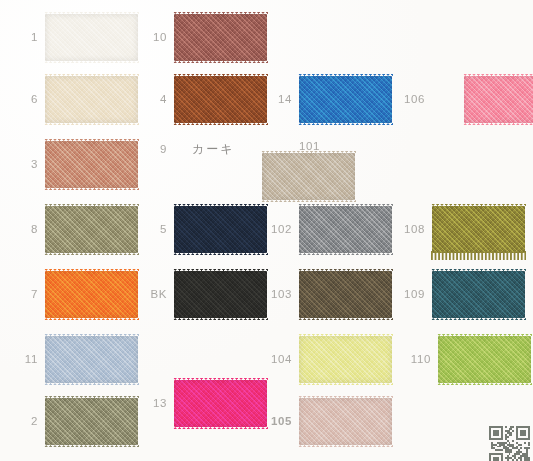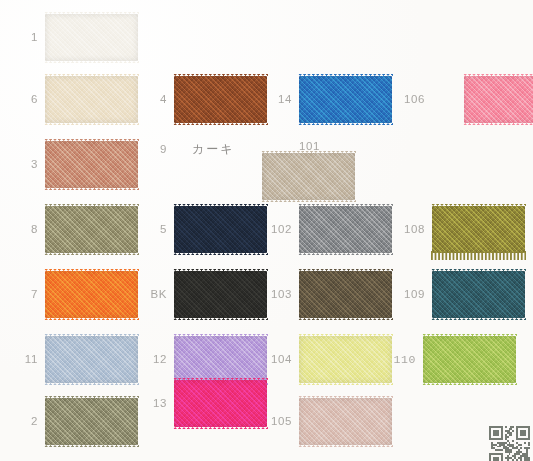--- a/index.html
+++ b/index.html
@@ -139,20 +139,26 @@
         <div class="swatch" style="background: rgb(175, 191, 210); color: rgb(175, 191, 210);">
           <div class="soft"></div>
         </div>
       </div>
       <div class="cell" style="left: 8px; top: 398px;">
         <div class="label">2</div>
         <div class="swatch" style="background: rgb(140, 138, 109); color: rgb(140, 138, 109);">
           <div class="soft"></div>
         </div>
       </div>
+      <div class="cell" style="left: 137px; top: 14px;">
+        <div class="label">10</div>
+        <div class="swatch" style="background: rgb(154, 92, 84); color: rgb(154, 92, 84);">
+          <div class="soft"></div>
+        </div>
+      </div>
       <div class="cell" style="left: 137px; top: 76px;">
         <div class="label">4</div>
         <div class="swatch" style="background: rgb(142, 74, 40); color: rgb(142, 74, 40);">
           <div class="soft"></div>
         </div>
       </div>
       <div class="cell" style="left: 137px; top: 141px;">
         <div class="label">9</div>
         <div class="text-only">カーキ</div>
       </div>
@@ -161,26 +167,20 @@
         <div class="swatch" style="background: rgb(31, 42, 60); color: rgb(31, 42, 60);">
           <div class="soft"></div>
         </div>
       </div>
       <div class="cell" style="left: 137px; top: 271px;">
         <div class="label">BK</div>
         <div class="swatch" style="background: rgb(43, 43, 40); color: rgb(43, 43, 40);">
           <div class="soft"></div>
         </div>
       </div>
-      <div class="cell" style="left: 137px; top: 336px;">
-        <div class="label">12</div>
-        <div class="swatch" style="background: rgb(182, 154, 217); color: rgb(182, 154, 217);">
-          <div class="soft"></div>
-        </div>
-      </div>
       <div class="cell" style="left: 137px; top: 380px;">
         <div class="label">13</div>
         <div class="swatch" style="background: rgb(239, 47, 122); color: rgb(239, 47, 122);">
           <div class="soft"></div>
         </div>
       </div>
       <div class="cell" style="left: 262px; top: 76px;">
         <div class="label">14</div>
         <div class="swatch" style="background: rgb(42, 114, 189); color: rgb(42, 114, 189);">
           <div class="soft"></div>
@@ -203,21 +203,21 @@
         <div class="swatch" style="background: rgb(95, 84, 64); color: rgb(95, 84, 64);">
           <div class="soft"></div>
         </div>
       </div>
       <div class="cell" style="left: 262px; top: 336px;">
         <div class="label">104</div>
         <div class="swatch" style="background: rgb(230, 230, 148); color: rgb(230, 230, 148);">
           <div class="soft"></div>
         </div>
       </div>
-      <div class="cell" style="left: 262px; top: 398px;">
+      <div class="cell" style="left: 262px; top: 398px; font-weight: bold;">
         <div class="label">105</div>
         <div class="swatch" style="background: rgb(217, 189, 179); color: rgb(217, 189, 179);">
           <div class="soft"></div>
         </div>
       </div>
       <div class="cell" style="left: 395px; top: 76px; gap: 32px;">
         <div class="label">106</div>
         <div class="swatch" style="background: rgb(245, 138, 160); color: rgb(245, 138, 160);">
           <div class="soft"></div>
         </div>
@@ -227,21 +227,21 @@
         <div class="swatch frayed" style="background: rgb(142, 133, 55); color: rgb(142, 133, 55);">
           <div class="soft"></div>
         </div>
       </div>
       <div class="cell" style="left: 395px; top: 271px;">
         <div class="label">109</div>
         <div class="swatch" style="background: rgb(47, 88, 98); color: rgb(47, 88, 98);">
           <div class="soft"></div>
         </div>
       </div>
-      <div class="cell" style="left: 386px; top: 336px; font-family: Liberation Mono, monospace;">
+      <div class="cell" style="left: 401px; top: 336px;">
         <div class="label">110</div>
         <div class="swatch" style="background: rgb(162, 194, 84); color: rgb(162, 194, 84);">
           <div class="soft"></div>
         </div>
       </div>
     </div>
 
   <svg class="qr" viewBox="0 0 21 21" shape-rendering="crispEdges" aria-hidden="true">
     <g id="qr-g" fill="#5a6158">
         <path d="M0 0h1v1h-1zM1 0h1v1h-1zM2 0h1v1h-1zM3 0h1v1h-1zM4 0h1v1h-1zM5 0h1v1h-1zM6 0h1v1h-1zM8 0h1v1h-1zM11 0h1v1h-1zM12 0h1v1h-1zM14 0h1v1h-1zM15 0h1v1h-1zM16 0h1v1h-1zM17 0h1v1h-1zM18 0h1v1h-1zM19 0h1v1h-1zM20 0h1v1h-1zM0 1h1v1h-1zM6 1h1v1h-1zM10 1h1v1h-1zM11 1h1v1h-1zM14 1h1v1h-1zM20 1h1v1h-1zM0 2h1v1h-1zM2 2h1v1h-1zM3 2h1v1h-1zM4 2h1v1h-1zM6 2h1v1h-1zM8 2h1v1h-1zM9 2h1v1h-1zM10 2h1v1h-1zM12 2h1v1h-1zM14 2h1v1h-1zM16 2h1v1h-1zM17 2h1v1h-1zM18 2h1v1h-1zM20 2h1v1h-1zM0 3h1v1h-1zM2 3h1v1h-1zM3 3h1v1h-1zM4 3h1v1h-1zM6 3h1v1h-1zM9 3h1v1h-1zM10 3h1v1h-1zM11 3h1v1h-1zM14 3h1v1h-1zM16 3h1v1h-1zM17 3h1v1h-1zM18 3h1v1h-1zM20 3h1v1h-1zM0 4h1v1h-1zM2 4h1v1h-1zM3 4h1v1h-1zM4 4h1v1h-1zM6 4h1v1h-1zM8 4h1v1h-1zM10 4h1v1h-1zM11 4h1v1h-1zM14 4h1v1h-1zM16 4h1v1h-1zM17 4h1v1h-1zM18 4h1v1h-1zM20 4h1v1h-1zM0 5h1v1h-1zM6 5h1v1h-1zM8 5h1v1h-1zM9 5h1v1h-1zM14 5h1v1h-1zM20 5h1v1h-1zM0 6h1v1h-1zM1 6h1v1h-1zM2 6h1v1h-1zM3 6h1v1h-1zM4 6h1v1h-1zM5 6h1v1h-1zM6 6h1v1h-1zM8 6h1v1h-1zM14 6h1v1h-1zM15 6h1v1h-1zM16 6h1v1h-1zM17 6h1v1h-1zM18 6h1v1h-1zM19 6h1v1h-1zM20 6h1v1h-1zM9 7h1v1h-1zM12 7h1v1h-1zM1 8h1v1h-1zM4 8h1v1h-1zM5 8h1v1h-1zM6 8h1v1h-1zM7 8h1v1h-1zM8 8h1v1h-1zM10 8h1v1h-1zM14 8h1v1h-1zM18 8h1v1h-1zM20 8h1v1h-1zM1 9h1v1h-1zM2 9h1v1h-1zM3 9h1v1h-1zM5 9h1v1h-1zM6 9h1v1h-1zM7 9h1v1h-1zM9 9h1v1h-1zM10 9h1v1h-1zM11 9h1v1h-1zM12 9h1v1h-1zM15 9h1v1h-1zM16 9h1v1h-1zM20 9h1v1h-1zM1 10h1v1h-1zM4 10h1v1h-1zM5 10h1v1h-1zM7 10h1v1h-1zM8 10h1v1h-1zM10 10h1v1h-1zM11 10h1v1h-1zM12 10h1v1h-1zM14 10h1v1h-1zM1 11h1v1h-1zM2 11h1v1h-1zM7 11h1v1h-1zM8 11h1v1h-1zM9 11h1v1h-1zM12 11h1v1h-1zM13 11h1v1h-1zM14 11h1v1h-1zM16 11h1v1h-1zM18 11h1v1h-1zM19 11h1v1h-1zM20 11h1v1h-1zM3 12h1v1h-1zM4 12h1v1h-1zM5 12h1v1h-1zM6 12h1v1h-1zM8 12h1v1h-1zM9 12h1v1h-1zM10 12h1v1h-1zM11 12h1v1h-1zM15 12h1v1h-1zM19 12h1v1h-1zM8 13h1v1h-1zM9 13h1v1h-1zM10 13h1v1h-1zM11 13h1v1h-1zM14 13h1v1h-1zM15 13h1v1h-1zM16 13h1v1h-1zM19 13h1v1h-1zM0 14h1v1h-1zM1 14h1v1h-1zM2 14h1v1h-1zM3 14h1v1h-1zM4 14h1v1h-1zM5 14h1v1h-1zM6 14h1v1h-1zM10 14h1v1h-1zM13 14h1v1h-1zM14 14h1v1h-1zM15 14h1v1h-1zM17 14h1v1h-1zM18 14h1v1h-1zM19 14h1v1h-1zM0 15h1v1h-1zM6 15h1v1h-1zM9 15h1v1h-1zM12 15h1v1h-1zM13 15h1v1h-1zM16 15h1v1h-1zM17 15h1v1h-1zM18 15h1v1h-1zM19 15h1v1h-1zM0 16h1v1h-1zM2 16h1v1h-1zM3 16h1v1h-1zM4 16h1v1h-1zM6 16h1v1h-1zM8 16h1v1h-1zM9 16h1v1h-1zM10 16h1v1h-1zM11 16h1v1h-1zM13 16h1v1h-1zM15 16h1v1h-1zM16 16h1v1h-1zM18 16h1v1h-1zM19 16h1v1h-1zM20 16h1v1h-1zM0 17h1v1h-1zM2 17h1v1h-1zM3 17h1v1h-1zM4 17h1v1h-1zM6 17h1v1h-1zM9 17h1v1h-1zM12 17h1v1h-1zM14 17h1v1h-1zM16 17h1v1h-1zM18 17h1v1h-1zM19 17h1v1h-1zM20 17h1v1h-1zM0 18h1v1h-1zM2 18h1v1h-1zM3 18h1v1h-1zM4 18h1v1h-1zM6 18h1v1h-1zM8 18h1v1h-1zM10 18h1v1h-1zM13 18h1v1h-1zM15 18h1v1h-1zM16 18h1v1h-1zM17 18h1v1h-1zM18 18h1v1h-1zM19 18h1v1h-1zM20 18h1v1h-1zM0 19h1v1h-1zM6 19h1v1h-1zM15 19h1v1h-1zM16 19h1v1h-1zM19 19h1v1h-1zM20 19h1v1h-1zM0 20h1v1h-1zM1 20h1v1h-1zM2 20h1v1h-1zM3 20h1v1h-1zM4 20h1v1h-1zM5 20h1v1h-1zM6 20h1v1h-1zM8 20h1v1h-1zM9 20h1v1h-1zM10 20h1v1h-1zM11 20h1v1h-1zM12 20h1v1h-1zM13 20h1v1h-1zM14 20h1v1h-1z"></path>

